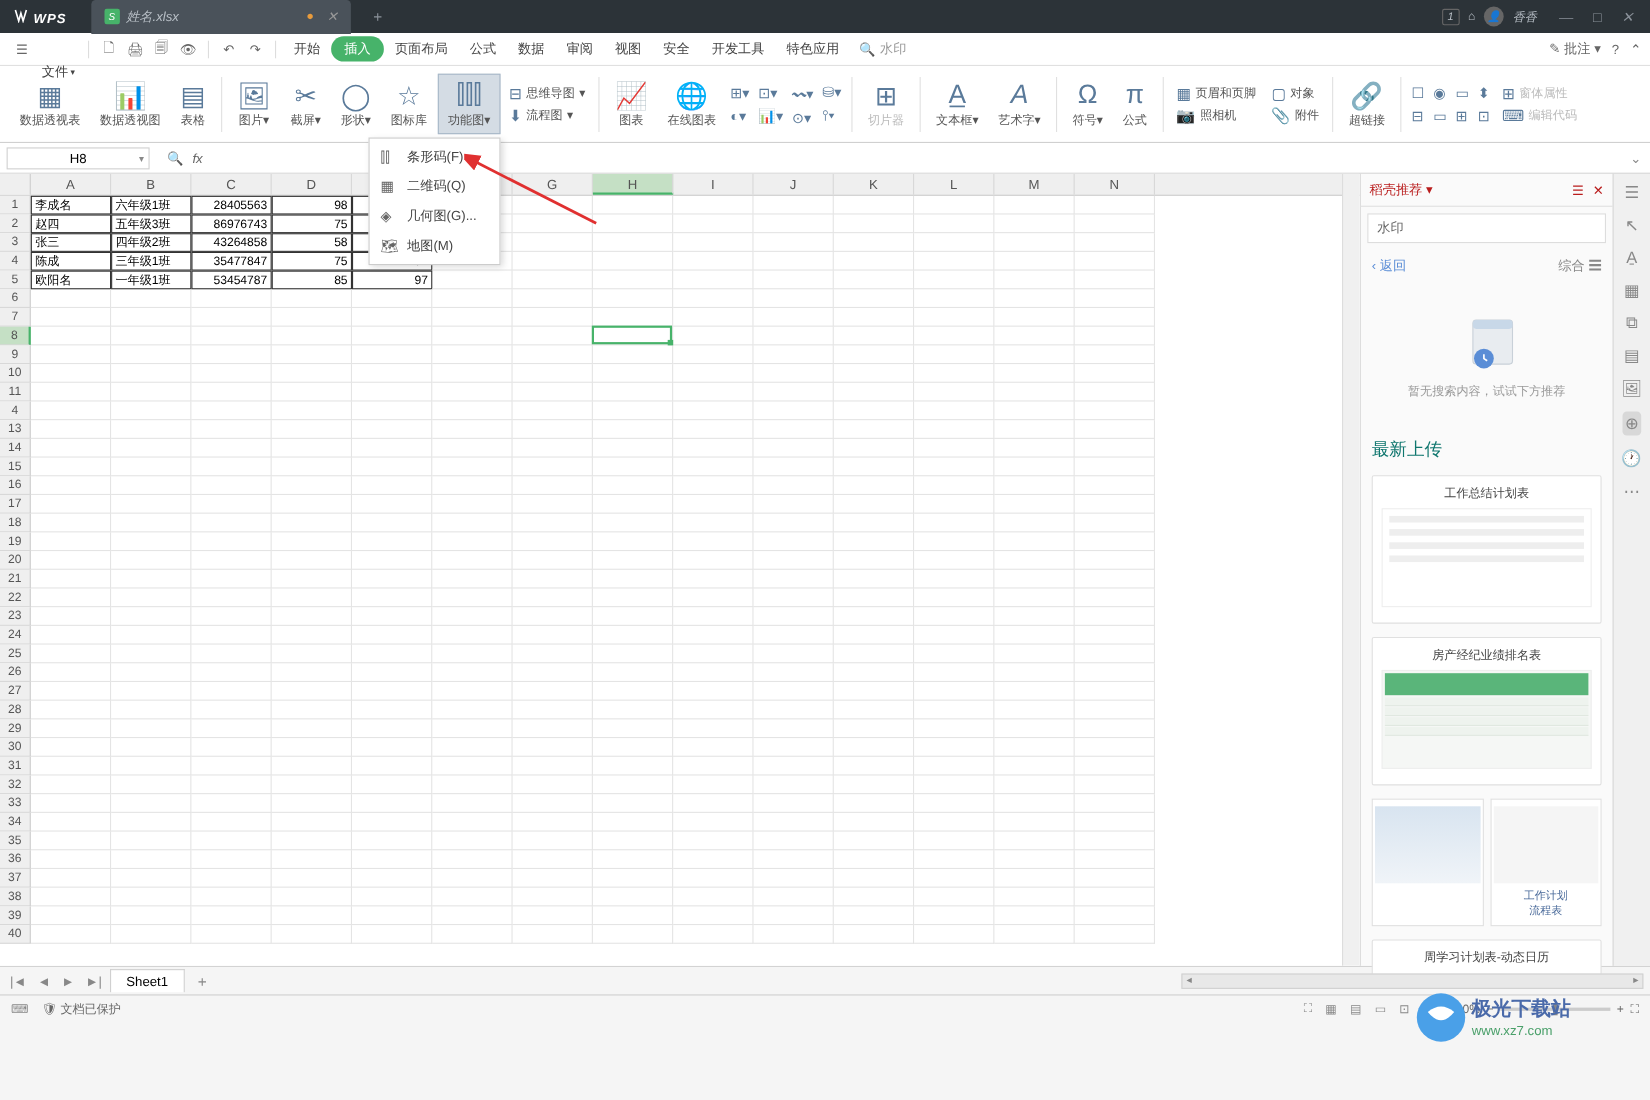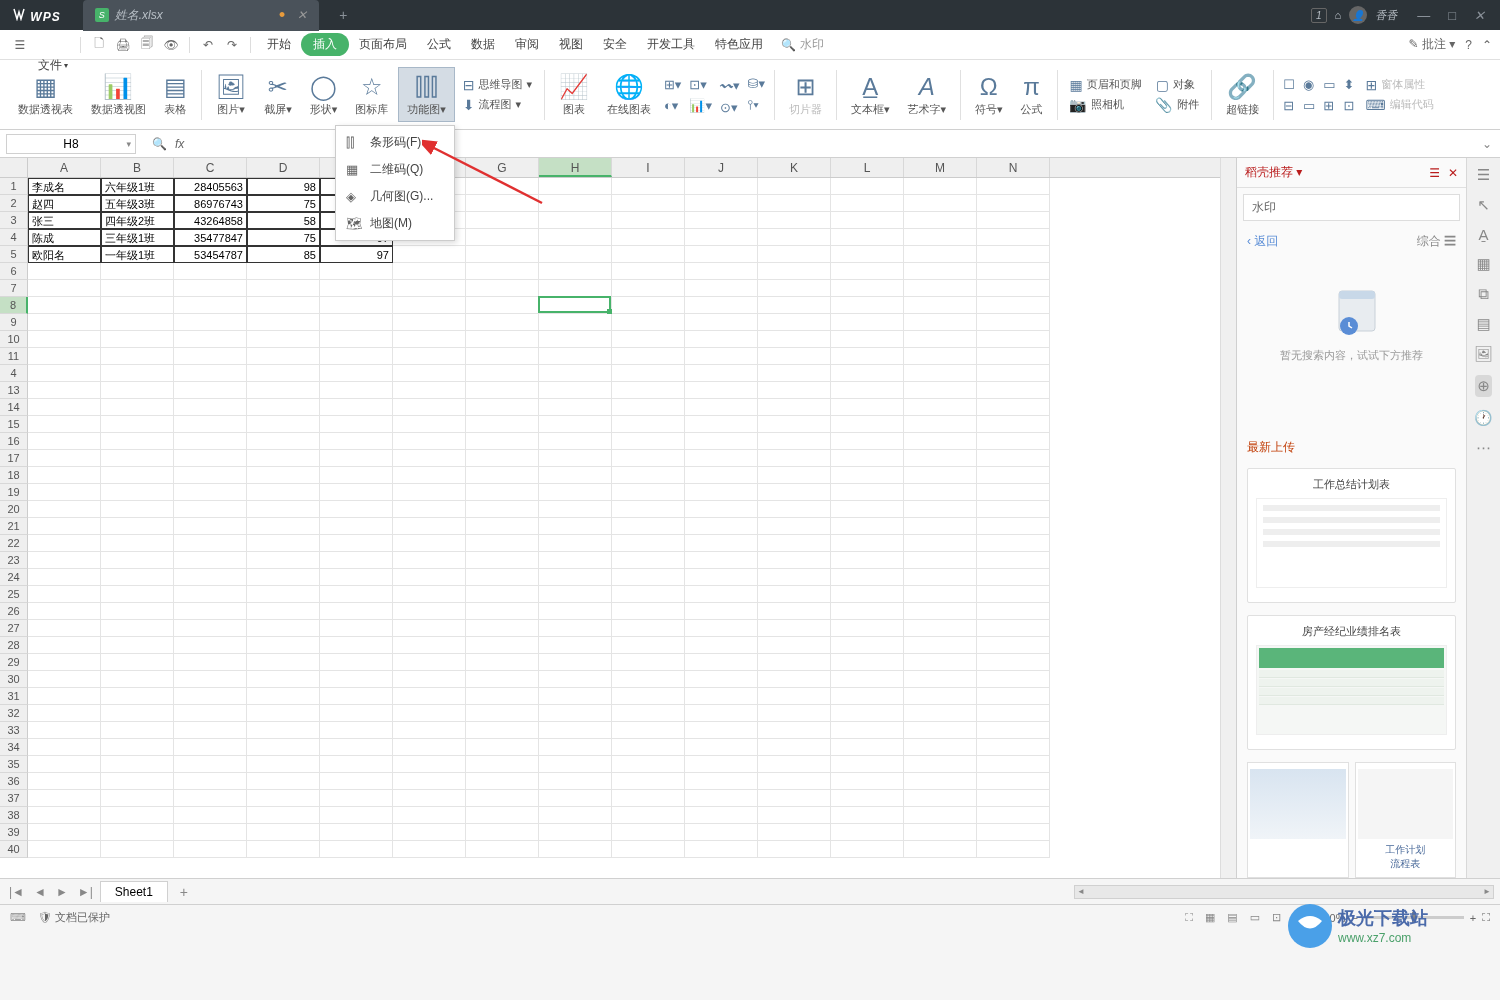--- a/index.html
+++ b/index.html
@@ -71,21 +71,21 @@
 .dropdown-menu .mi .mico { width: 16px; color: #666; font-size: 13px;}
 
 .arrow-annotation { position: absolute; left: 422px; top: 138px; z-index: 101; pointer-events: none;}
 
 .side-panel .sp-header { display: flex; align-items: center; justify-content: space-between; padding: 6px 8px; font-size: 12px; color: #b91c1c; border-bottom: 1px solid #e0e0e0; gap: 44px;}
 .side-panel .sp-search { margin: 6px; padding: 4px 8px; border: 1px solid #ddd; background: white; font-size: 12px; color: #666;}
 .side-panel .sp-nav { display: flex; justify-content: space-between; padding: 6px 10px; font-size: 12px; color: #5a8dd6;}
 .side-panel .sp-nav .comp { color: #888;}
 .side-panel .sp-empty { text-align: center; padding: 30px 10px; color: #999; font-size: 11px;}
 .side-panel .sp-empty .empty-icon { width: 50px; height: 50px; margin: 0 auto 12px; position: relative;}
-.side-panel .sp-section-title { font-size: 12px; color: #c2410c; padding: 6px 10px; margin-top: 40px;}
+.side-panel .sp-section-title { font-size: 16px; color: #0f766e; padding: 6px 10px;}
 .side-panel .template-card { margin: 6px 10px; border: 1px solid #e0e0e0; background: white; padding: 8px 4px; font-size: 11px; color: #444; text-align: center; border-radius: 2px;}
 .side-panel .template-card .thumb { height: 90px; background: #f5f7f5; margin: 6px 4px; border: 1px solid #eee; position: relative; overflow: hidden;}
 .side-panel .template-row { display: flex; gap: 6px; margin: 6px 10px;}
 .side-panel .template-row .half { flex: 1; border: 1px solid #e0e0e0; background: white; font-size: 10px; padding: 6px 2px; text-align: center; color: #4a6a9a;}
 .side-panel .template-row .half .mini-thumb { height: 70px; background: #f5f5f5; margin-bottom: 4px;}
 
 .sheet-tabs { height: 26px; background: #f5f5f5; border-top: 1px solid #d0d0d0; display: flex; align-items: center; font-size: 12px; padding: 0 6px; gap: 4px;}
 .sheet-tabs .nav-btn { color: #888; padding: 0 3px; cursor: pointer;}
 .sheet-tabs .stab { padding: 3px 14px; background: white; border: 1px solid #d0d0d0; border-bottom: none; cursor: pointer;}
 .sheet-tabs .add-sheet { padding: 0 8px; color: #888; cursor: pointer; font-size: 14px;}
@@ -1104,20 +1104,23 @@
     <div class="template-row">
       <div class="half">
           <div class="mini-thumb" style="background:linear-gradient(#d8e4f0,#f0f4f8)"></div>
         </div>
       <div class="half">
           <div class="mini-thumb"></div>
           <div>工作计划</div>
           <div>流程表</div>
         </div>
     </div>
+    <div class="template-card" style="margin-bottom:0">
+      <div>周学习计划表-动态日历</div>
+    </div>
   </div>
 
   <div class="right-rail">
     <span>☰</span>
     <span>↖</span>
     <span>A̱</span>
     <span>▦</span>
     <span>⧉</span>
     <span>▤</span>
     <span>🖼</span>

